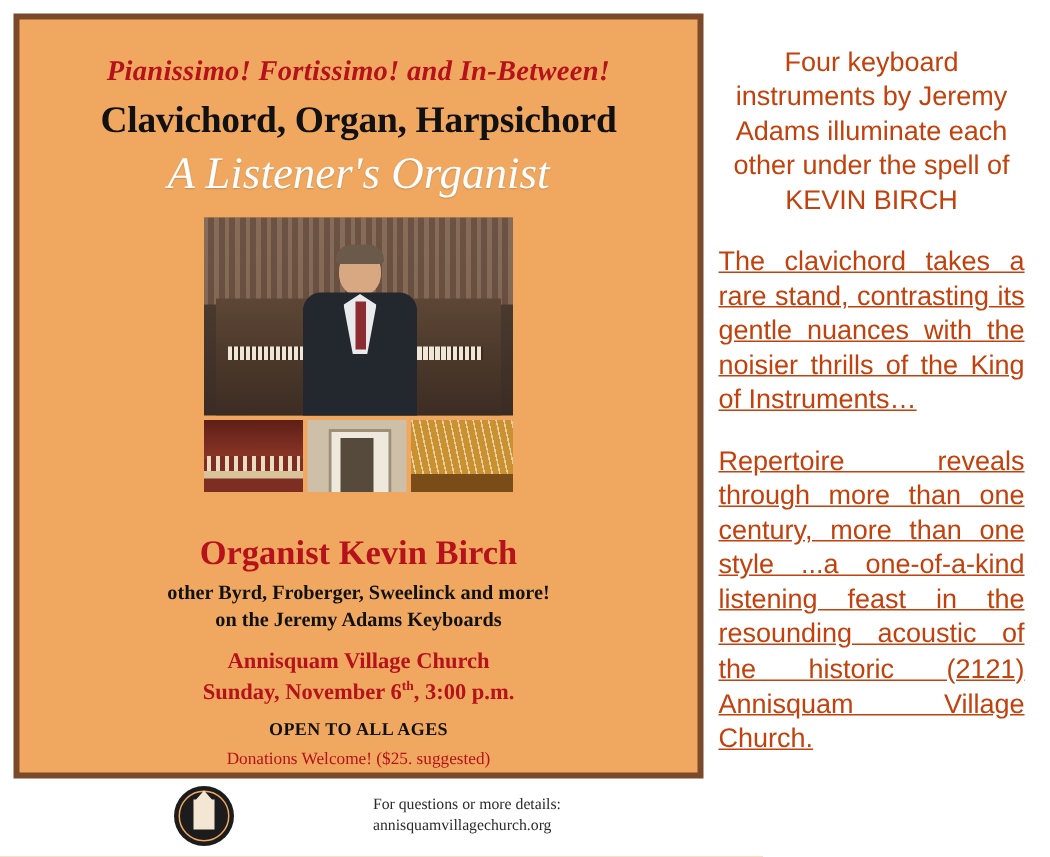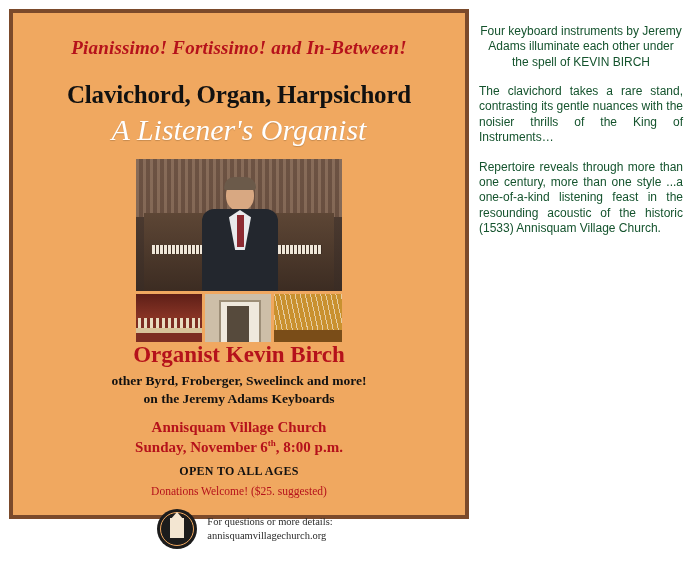--- a/index.html
+++ b/index.html
@@ -51,21 +51,21 @@
     text-align: center;
     letter-spacing: 0.2px;
     margin-top: 14px;
   }
   .line-clavichord {
     font-family: "Liberation Serif", serif;
     font-weight: bold;
     font-size: 25px;
     color: #111111;
     text-align: center;
-    margin-top: 22px;
+    margin-top: 8px;
     letter-spacing: -0.2px;
   }
   .line-odyssey {
     font-family: "Liberation Serif", serif;
     font-style: italic;
     font-size: 30px;
     color: #ffffff;
     text-align: center;
     margin-top: 4px;
     text-shadow: 0 1px 1px rgba(0,0,0,0.18);
@@ -194,21 +194,21 @@
     position: absolute; left: 0; bottom: 0; width: 100%; height: 12px;
     background: #7a4d18;
   }
 
   .line-organist {
     font-family: "Liberation Serif", serif;
     font-weight: bold;
     font-size: 23px;
     color: #b5121b;
     text-align: center;
-    margin-top: 0;
+    margin-top: 28px;
   }
   .line-plays {
     font-family: "Liberation Serif", serif;
     font-weight: bold;
     font-size: 13.5px;
     color: #111111;
     text-align: center;
     margin-top: 5px;
   }
   .line-onthe {
@@ -252,21 +252,21 @@
     text-align: center;
     margin-top: 6px;
   }
 
   .footer-row {
     display: flex;
     align-items: center;
     margin-top: 12px;
     gap: 10px;
     width: 270px;
-    justify-content: center;
+    justify-content: space-between;
     padding-left: 12px;
     box-sizing: border-box;
   }
   .seal {
     width: 40px; height: 40px;
     border-radius: 50%;
     background: #1c1c1c;
     position: relative;
     flex: 0 0 auto;
   }
@@ -294,27 +294,27 @@
 
   
   .right {
     width: 212px;
     margin: 12px 0 0 10px;
     box-sizing: border-box;
     padding-right: 8px;
   }
   .rp {
     font-family: "Liberation Sans", sans-serif;
-    font-size: 12px;
-    color: #14532d;
+    font-size: 18px;
+    color: #c2410c;
     line-height: 1.28;
   }
   .rp.center { text-align: center; }
   .rp.justify { text-align: justify; }
-  .rp + .rp { margin-top: 14px; }
+  .rp + .rp { margin-top: 14px; text-decoration: underline; }
 </style>
 </head>
 <body>
 
 <div class="page">
 
   <div class="poster-outer">
     <div class="poster-inner">
 
       <div class="line-pianissimo">Pianissimo! Fortissimo! and In-Between!</div>
@@ -350,21 +350,21 @@
             <div class="frame"></div>
           </div>
         </div>
       </div>
 
       <div class="line-organist">Organist Kevin Birch</div>
       <div class="line-plays">other Byrd, Froberger, Sweelinck and more!</div>
       <div class="line-onthe">on the Jeremy Adams Keyboards</div>
 
       <div class="line-church">Annisquam Village Church</div>
-      <div class="line-date"><span>Sunday, November 6</span><sup>th</sup><span>, 8:00 p.m.</span></div>
+      <div class="line-date"><span>Sunday, November 6</span><sup>th</sup><span>, 3:00 p.m.</span></div>
 
       <div class="line-allages">OPEN TO ALL AGES</div>
       <div class="line-donations">Donations Welcome! ($25. suggested)</div>
 
       <div class="footer-row">
         <div class="seal">
           <div class="ring"></div>
           <div class="steeple"></div>
           <div class="church"></div>
         </div>
@@ -373,16 +373,16 @@
           <div>annisquamvillagechurch.org</div>
         </div>
       </div>
 
     </div>
   </div>
 
   <div class="right">
     <p class="rp center">Four keyboard instruments by Jeremy Adams illuminate each other under the spell of KEVIN BIRCH</p>
     <p class="rp justify">The clavichord takes a rare stand, contrasting its gentle nuances with the noisier thrills of the King of Instruments…</p>
-    <p class="rp justify">Repertoire reveals through more than one century, more than one style ...a one-of-a-kind listening feast in the resounding acoustic of the historic (1533) Annisquam Village Church.</p>
+    <p class="rp justify">Repertoire reveals through more than one century, more than one style ...a one-of-a-kind listening feast in the resounding acoustic of the historic (2121) Annisquam Village Church.</p>
   </div>
 
 </div>
 
 </body></html>

